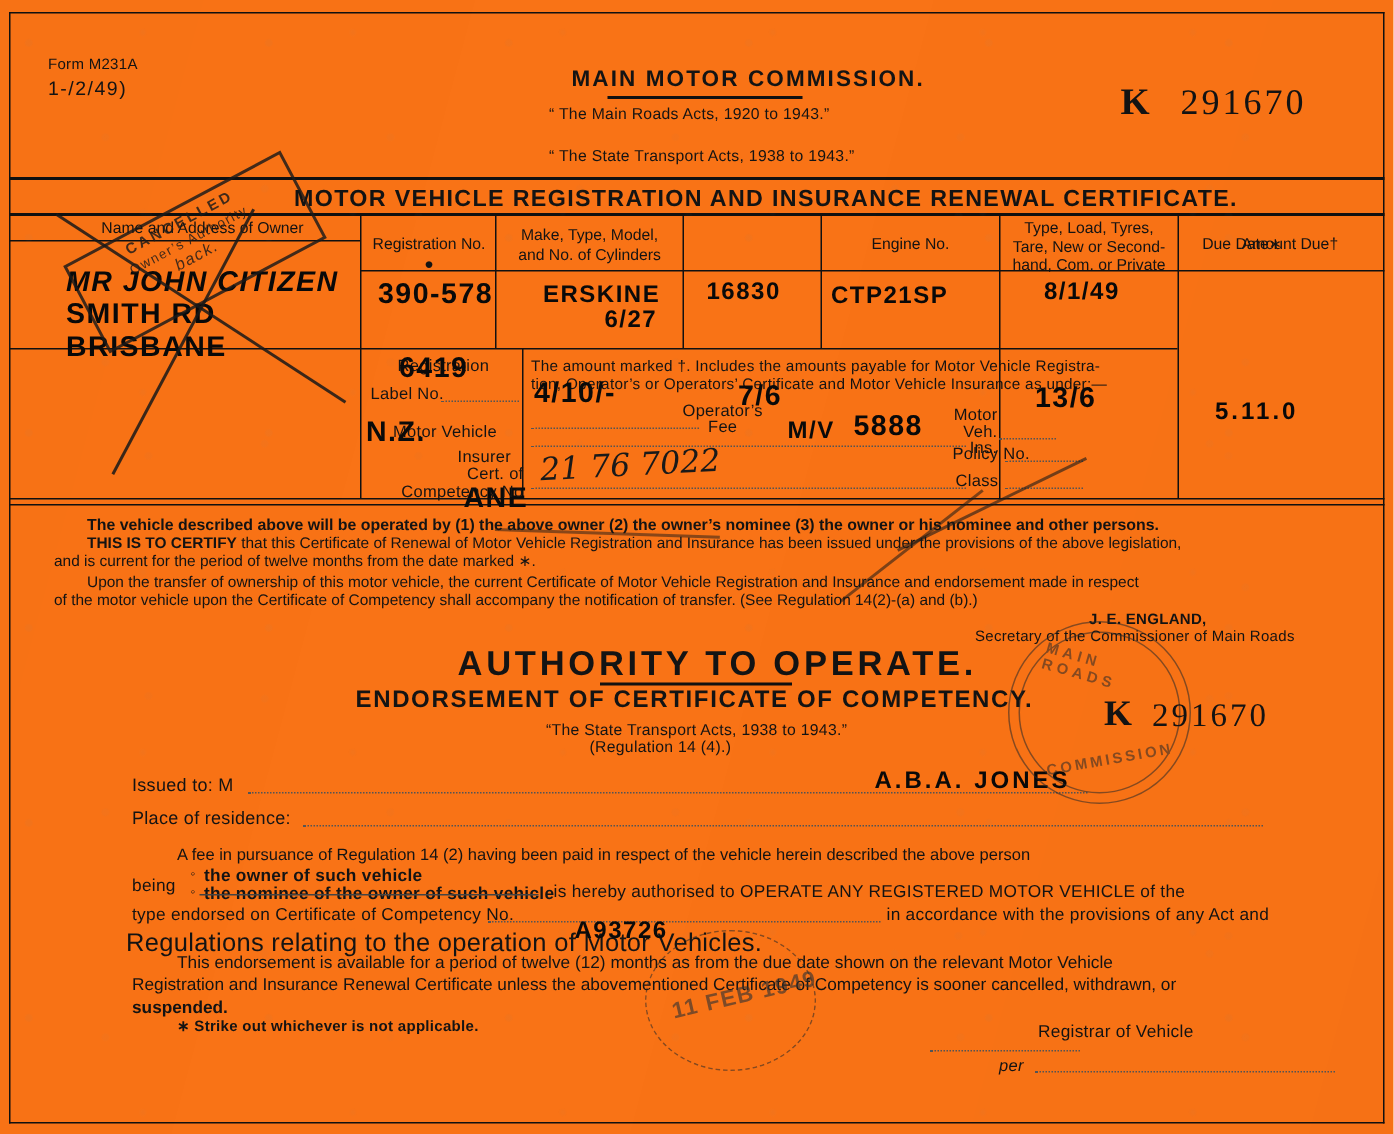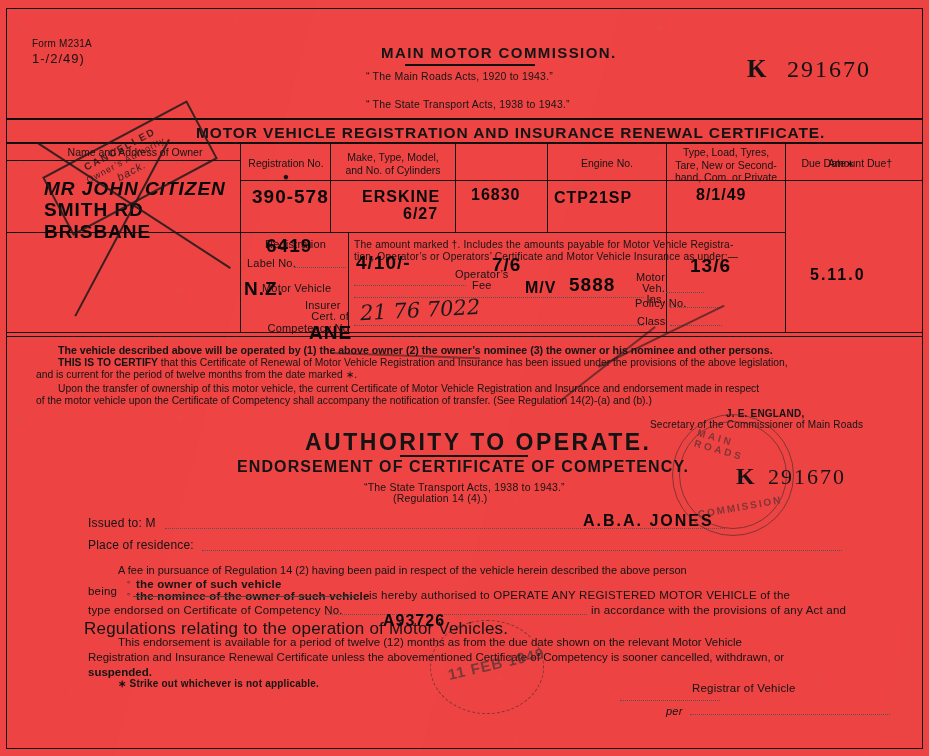--- a/index.html
+++ b/index.html
@@ -8,21 +8,21 @@
     background: #ffffff;
   }
   body {
     font-family: "Liberation Sans", sans-serif;
     -webkit-font-smoothing: antialiased;
   }
   #page {
     position: relative;
     width: 929px;
     height: 756px;
-    background: #ef4444;
+    background: #f97316;
     overflow: hidden;
     color: #0d0d0d;
   }
   
   #grain {
     position: absolute;
     inset: 0;
     pointer-events: none;
     opacity: .5;
     background:

